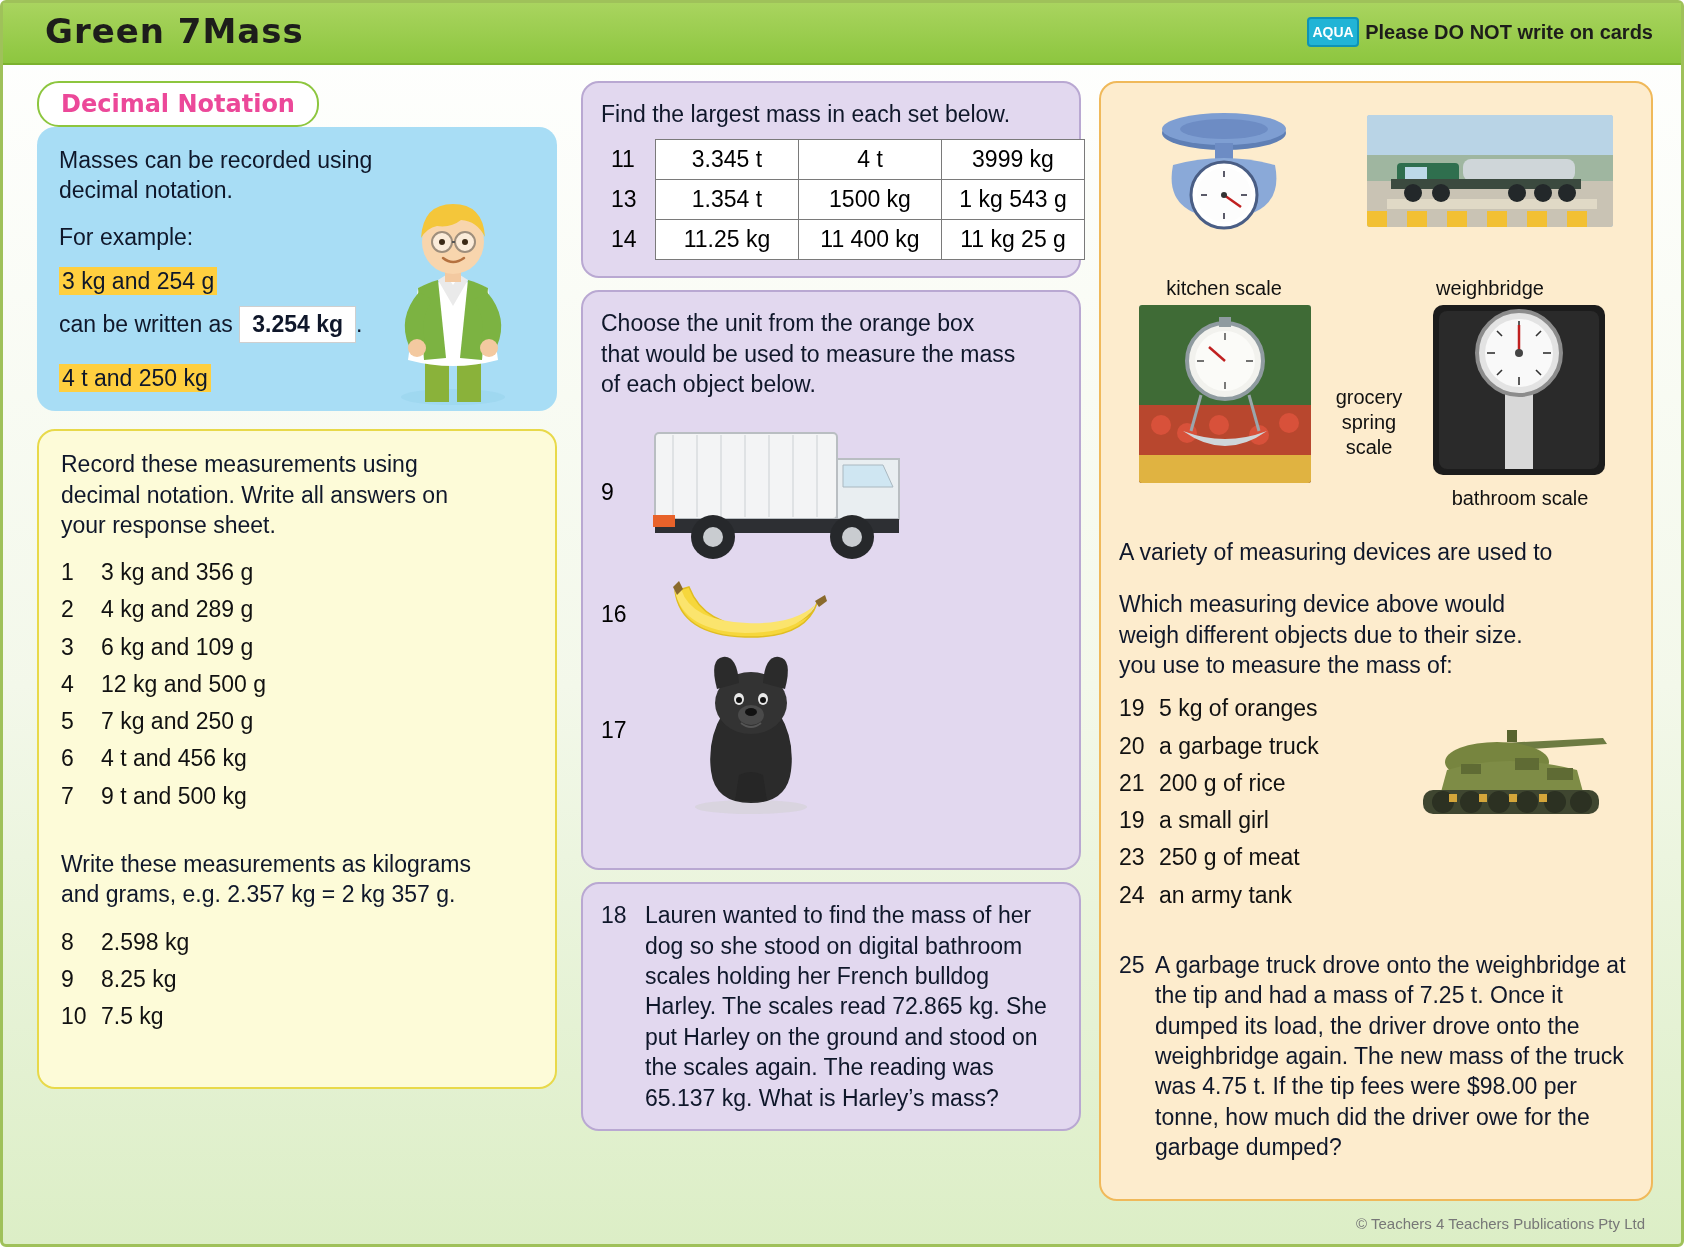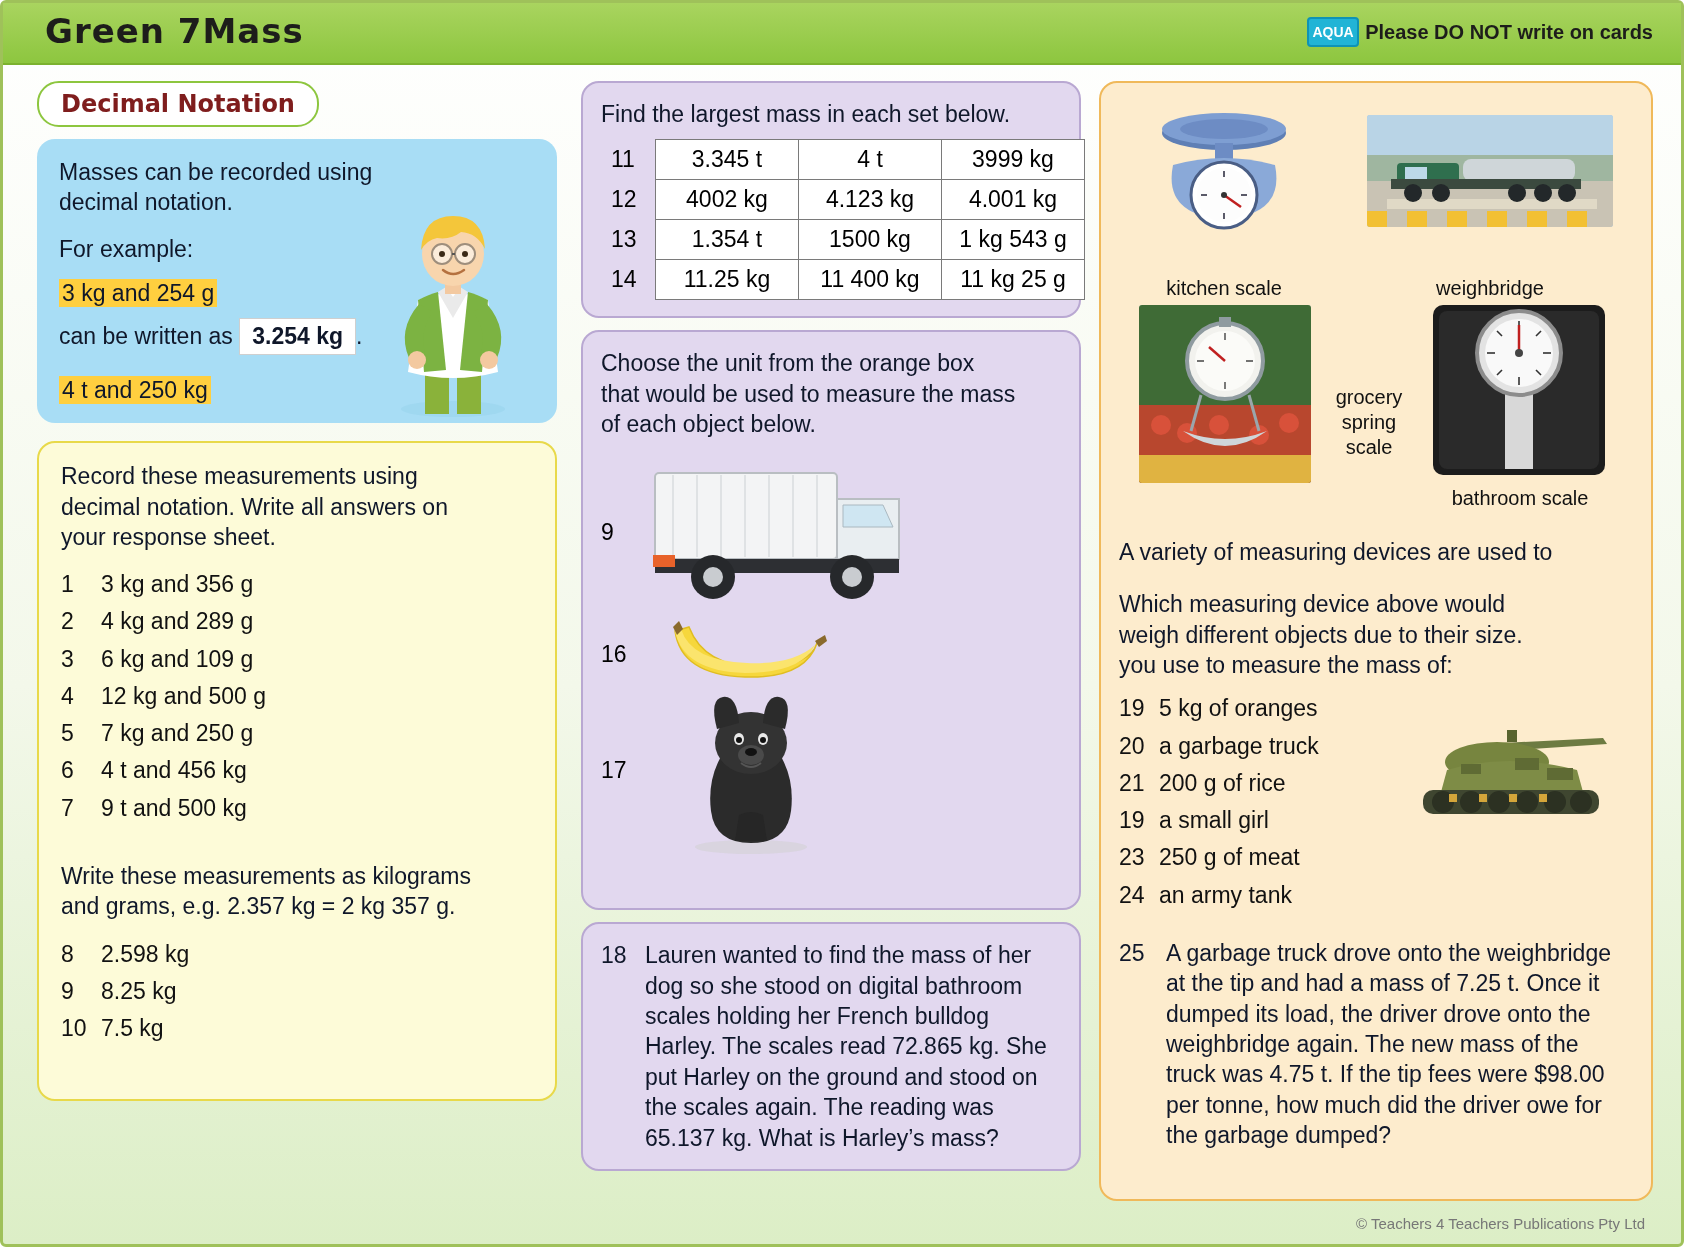--- a/index.html
+++ b/index.html
@@ -45,22 +45,21 @@
   
   .col-left{position:absolute;left:34px;top:78px;width:520px;}
   .col-mid{position:absolute;left:578px;top:78px;width:500px;}
   .col-right{position:absolute;left:1096px;top:78px;width:554px;}
 
   .pill{
     display:inline-block;
     background:#ffffff;border:2px solid #8dc63f;border-radius:22px;
     padding:7px 22px;
     font-family:"DejaVu Sans", sans-serif;
-    font-size:24px;font-weight:bold;color:#7f1d1d;
-    margin-bottom:12px;
+    font-size:24px;font-weight:bold;color:#ec4899;
   }
   .box-blue{
     background:#a8ddf5;border-radius:18px;
     padding:18px 20px 18px 22px;
     position:relative;min-height:260px;box-sizing:border-box;
   }
   .box-yellow{
     background:#fdfbd8;border:2px solid #e8d94a;border-radius:18px;
     padding:18px 22px;margin-top:18px;box-sizing:border-box;
     min-height:660px;
@@ -232,26 +231,20 @@
 
     <div class="box-purple">
       <div class="txt">Find the largest mass in each set below.</div>
       <table class="tbl">
         <tbody>
             <tr>
           <td class="num">11</td>
           <td>3.345 t</td>
           <td>4 t</td>
           <td>3999 kg</td>
-        </tr>
-        <tr>
-          <td class="num">12</td>
-          <td>4002 kg</td>
-          <td>4.123 kg</td>
-          <td>4.001 kg</td>
         </tr>
         <tr>
           <td class="num">13</td>
           <td>1.354 t</td>
           <td>1500 kg</td>
           <td>1 kg 543 g</td>
         </tr>
         <tr>
           <td class="num">14</td>
           <td>11.25 kg</td>
@@ -489,21 +482,21 @@
           </g>
           <g fill="#d4a63a">
             <rect x="62" y="86" width="8" height="8"></rect>
               <rect x="92" y="86" width="8" height="8"></rect>
             <rect x="122" y="86" width="8" height="8"></rect>
               <rect x="152" y="86" width="8" height="8"></rect>
           </g>
         </svg>
       </div>
 
-      <div style="display:flex;gap:13px;margin-top:24px">
+      <div style="display:flex;gap:2px;margin-top:36px">
         <div class="txt" style="flex:0 0 34px">25</div>
         <div class="txt">A garbage truck drove onto the weighbridge at the tip and had a mass of 7.25 t. Once it dumped its load, the driver drove onto the weighbridge again. The new mass of the truck was 4.75 t. If the tip fees were $98.00 per tonne, how much did the driver owe for the garbage dumped?</div>
       </div>
     </div>
   </div>
 
   <div class="copyright">©  Teachers 4 Teachers Publications Pty Ltd</div>
 </div>
 
 </body></html>

